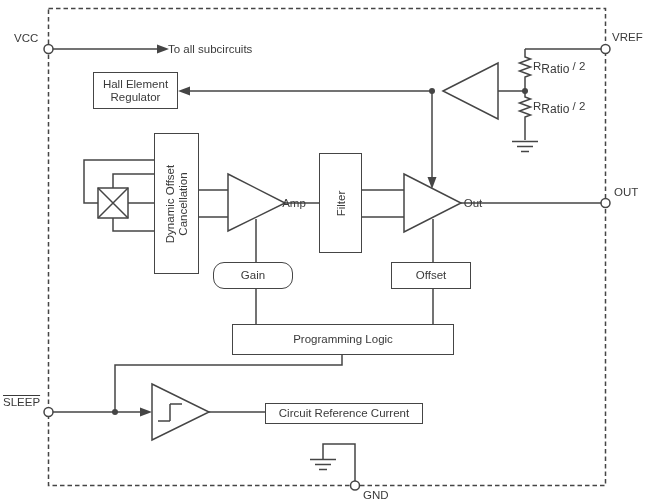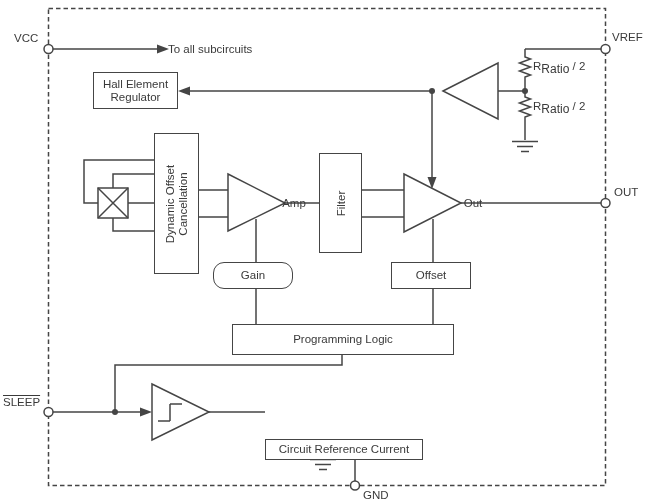--- a/index.html
+++ b/index.html
@@ -128,21 +128,21 @@
   <div class="box" style="left:319px;top:153px;width:43px;height:100px;">
     <div class="rot" style="width:90px;">Filter</div>
   </div>
 
   <div class="box" style="left:213px;top:262px;width:80px;height:27px;border-radius:11px;">Gain</div>
 
   <div class="box" style="left:391px;top:262px;width:80px;height:27px;">Offset</div>
 
   <div class="box" style="left:232px;top:324px;width:222px;height:31px;">Programming Logic</div>
 
-  <div class="box" style="left:265px;top:403px;width:158px;height:21px;margin-top:36px;">Circuit Reference Current</div>
+  <div class="box" style="left:265px;top:403px;width:158px;height:21px;">Circuit Reference Current</div>
 
   <div class="tri-label" style="left:229px;top:176px;width:42px;height:54px;">Amp</div>
   <div class="tri-label" style="left:408px;top:176px;width:42px;height:54px;">Out</div>
 
   <div class="lbl" style="left:14px;top:32px;width:30px;">VCC</div>
   <div class="lbl" style="left:612px;top:31px;">VREF</div>
   <div class="lbl" style="left:614px;top:186px;">OUT</div>
   <div class="lbl overline" style="left:3px;top:396px;width:42px;text-align:left;">SLEEP</div>
   <div class="lbl" style="left:363px;top:489px;">GND</div>
 

